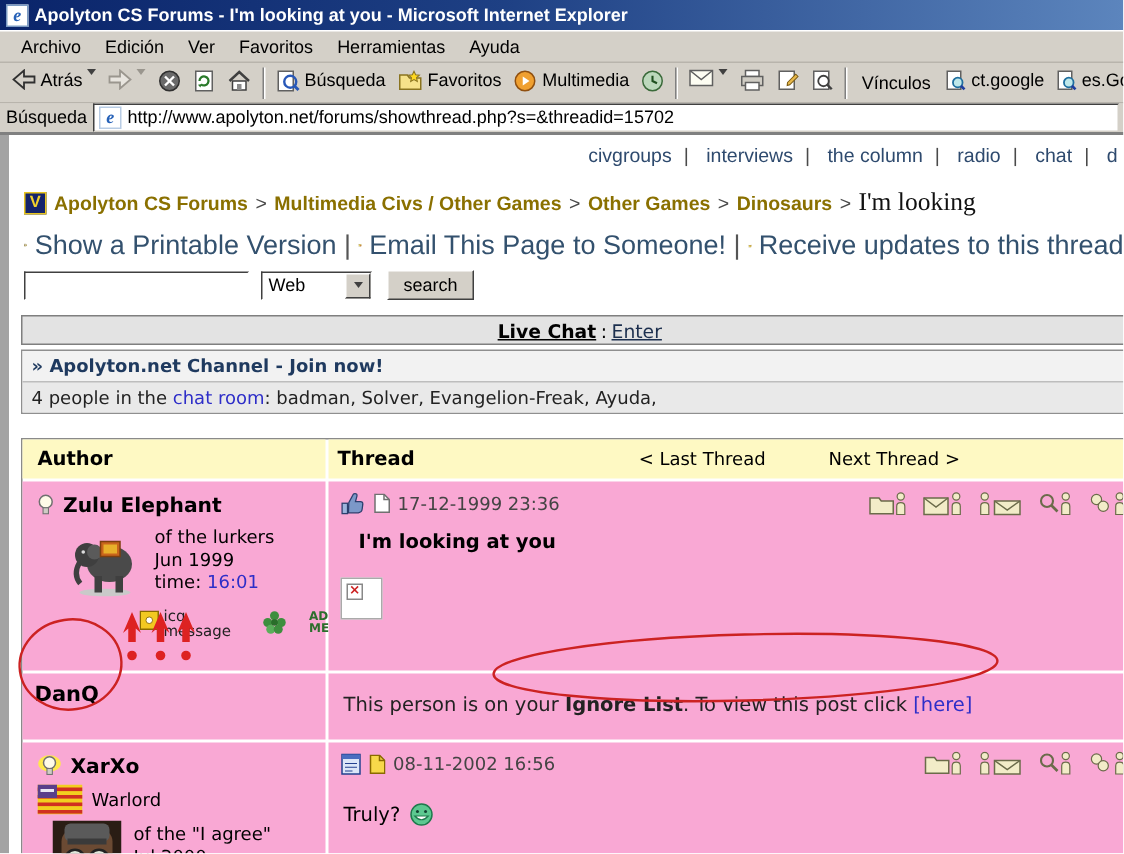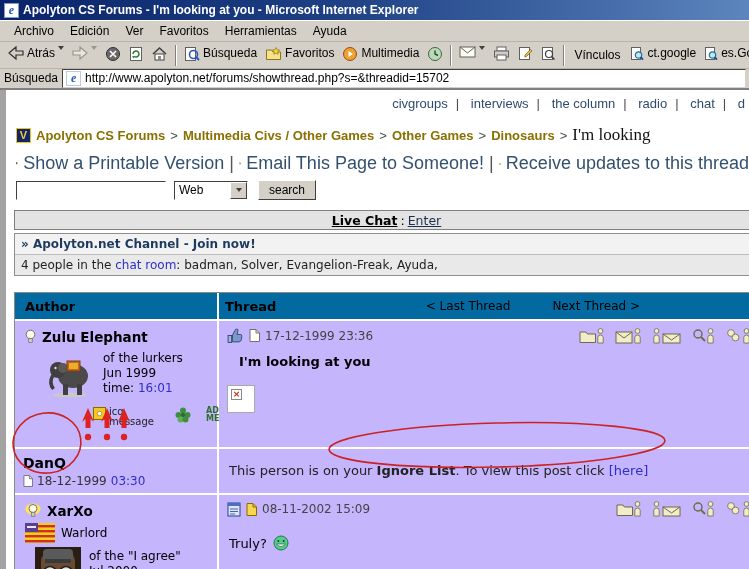--- a/index.html
+++ b/index.html
@@ -58,22 +58,22 @@
   .livechat { height:20px; background:#e3e3e3; border:1px solid #7f7f7f; display:flex; align-items:center; justify-content:center; gap:3px; font-size:12.5px; }
   .lc-label { font-weight:bold; text-decoration:underline; }
   .lc-enter { text-decoration:underline; color:#1c2f4e; cursor:pointer; }
   .chatbox { margin-top:3px; border:1px solid #8f8f8f; }
   .channel-row { background:#f2f2f2; padding:3px 6px; font-weight:bold; color:#1f3a5f; font-size:12px; cursor:pointer; }
   .people-row { background:#e9e9e9; border-top:1px solid #bdbdbd; padding:3px 6px; font-size:12px; color:#222; }
   .link-blue { color:#2e2ec8; cursor:pointer; }
   .thread-table { margin-top:16px; border:1px solid #8a8a8a; background:#fff; }
   .t-row { display:flex; gap:2px; margin-top:2px; }
   .t-row:first-child { margin-top:0; }
-  .cell { background:#c4b5fd; }
-  .hdr .cell { background:#0369a1; }
+  .cell { background:#f9a8d4; }
+  .hdr .cell { background:#fef9c3; }
   .author-cell { width:202px; flex:0 0 auto; position:relative; }
   .thread-cell { flex:1; position:relative; }
   .hdr .cell { height:26px; display:flex; align-items:center; font-size:13px; }
   .hdr .author-cell { padding-left:10px; font-weight:bold; }
   .hdr .thread-cell { padding-left:6px; }
   .hdr-thread-label { font-weight:bold; }
   .lastnext { margin-left:auto; margin-right:118px; display:flex; gap:42px; font-weight:normal; font-size:12px; }
   .post1 .cell { min-height:126px; }
   .post2 .cell { min-height:44px; }
   .post3 .cell { min-height:100px; }
@@ -421,28 +421,20 @@
             <div class="subject">I'm looking at you</div>
             <div class="broken-img">
                 <span class="x-box">×</span>
               </div>
           </div>
         </div>
 
         <div class="t-row post2">
           <div class="cell author-cell">
             <div class="danq-name">DanQ</div>
-            <div class="danq-date">
-              <svg width="10" height="12" viewBox="0 0 11 13">
-                  <path d="M1 .5 H7 L10.5 4 V12.5 H1 Z" fill="#fff" stroke="#707070"></path>
-                  <path d="M7 .5 V4 H10.5" fill="none" stroke="#707070"></path>
-                </svg>
-              <span>18-12-1999</span>
-              <span class="link-blue">03:30</span>
-            </div>
           </div>
           <div class="cell thread-cell">
             <div class="ignore-msg">
               <span>This person is on your </span><span class="ignore-bold">Ignore List</span><span>. To view this post click </span><span class="link-blue">[here]</span>
             </div>
           </div>
         </div>
 
         <div class="t-row post3">
           <div class="cell author-cell">
@@ -490,21 +482,21 @@
             <div class="date-row">
               <svg width="14" height="15" viewBox="0 0 14 15">
                   <rect x="1" y="1" width="12" height="13" fill="#dce6f8" stroke="#23408f"></rect>
                   <rect x="1" y="1" width="12" height="3" fill="#4a6ec0"></rect>
                   <path d="M3 7 h8 M3 9.5 h8 M3 12 h5" stroke="#23408f" stroke-width=".8"></path>
                 </svg>
               <svg width="11" height="13" viewBox="0 0 11 13">
                   <path d="M1 .5 H7 L10.5 4 V12.5 H1 Z" fill="#f7d84a" stroke="#8a6a00"></path>
                   <path d="M7 .5 V4 H10.5" fill="none" stroke="#8a6a00"></path>
                 </svg>
-              <span>08-11-2002 15:09</span>
+              <span>08-11-2002 16:56</span>
               <span class="post-icons">
                 <svg width="26" height="16" viewBox="0 0 26 16">
                     <path d="M1 4 h6 l1.5 2 h8 v8.5 H1 Z" fill="#f2ecc8" stroke="#6b6b4a"></path>
                     <circle cx="21.5" cy="3" r="2.4" fill="#f2ecc8" stroke="#6b6b4a" stroke-width=".8"></circle>
                     <path d="M18.8 15 V9.5 q0-2.4 2.7-2.4 t2.7 2.4 V15 Z" fill="#f2ecc8" stroke="#6b6b4a" stroke-width=".8"></path>
                   </svg>
                 <svg width="30" height="16" viewBox="0 0 30 16">
                     <circle cx="4.5" cy="3" r="2.4" fill="#f2ecc8" stroke="#6b6b4a" stroke-width=".8"></circle>
                     <path d="M1.8 15 V9.5 q0-2.4 2.7-2.4 t2.7 2.4 V15 Z" fill="#f2ecc8" stroke="#6b6b4a" stroke-width=".8"></path>
                     <rect x="11" y="6" width="17" height="9" fill="#f2ecc8" stroke="#6b6b4a"></rect>

